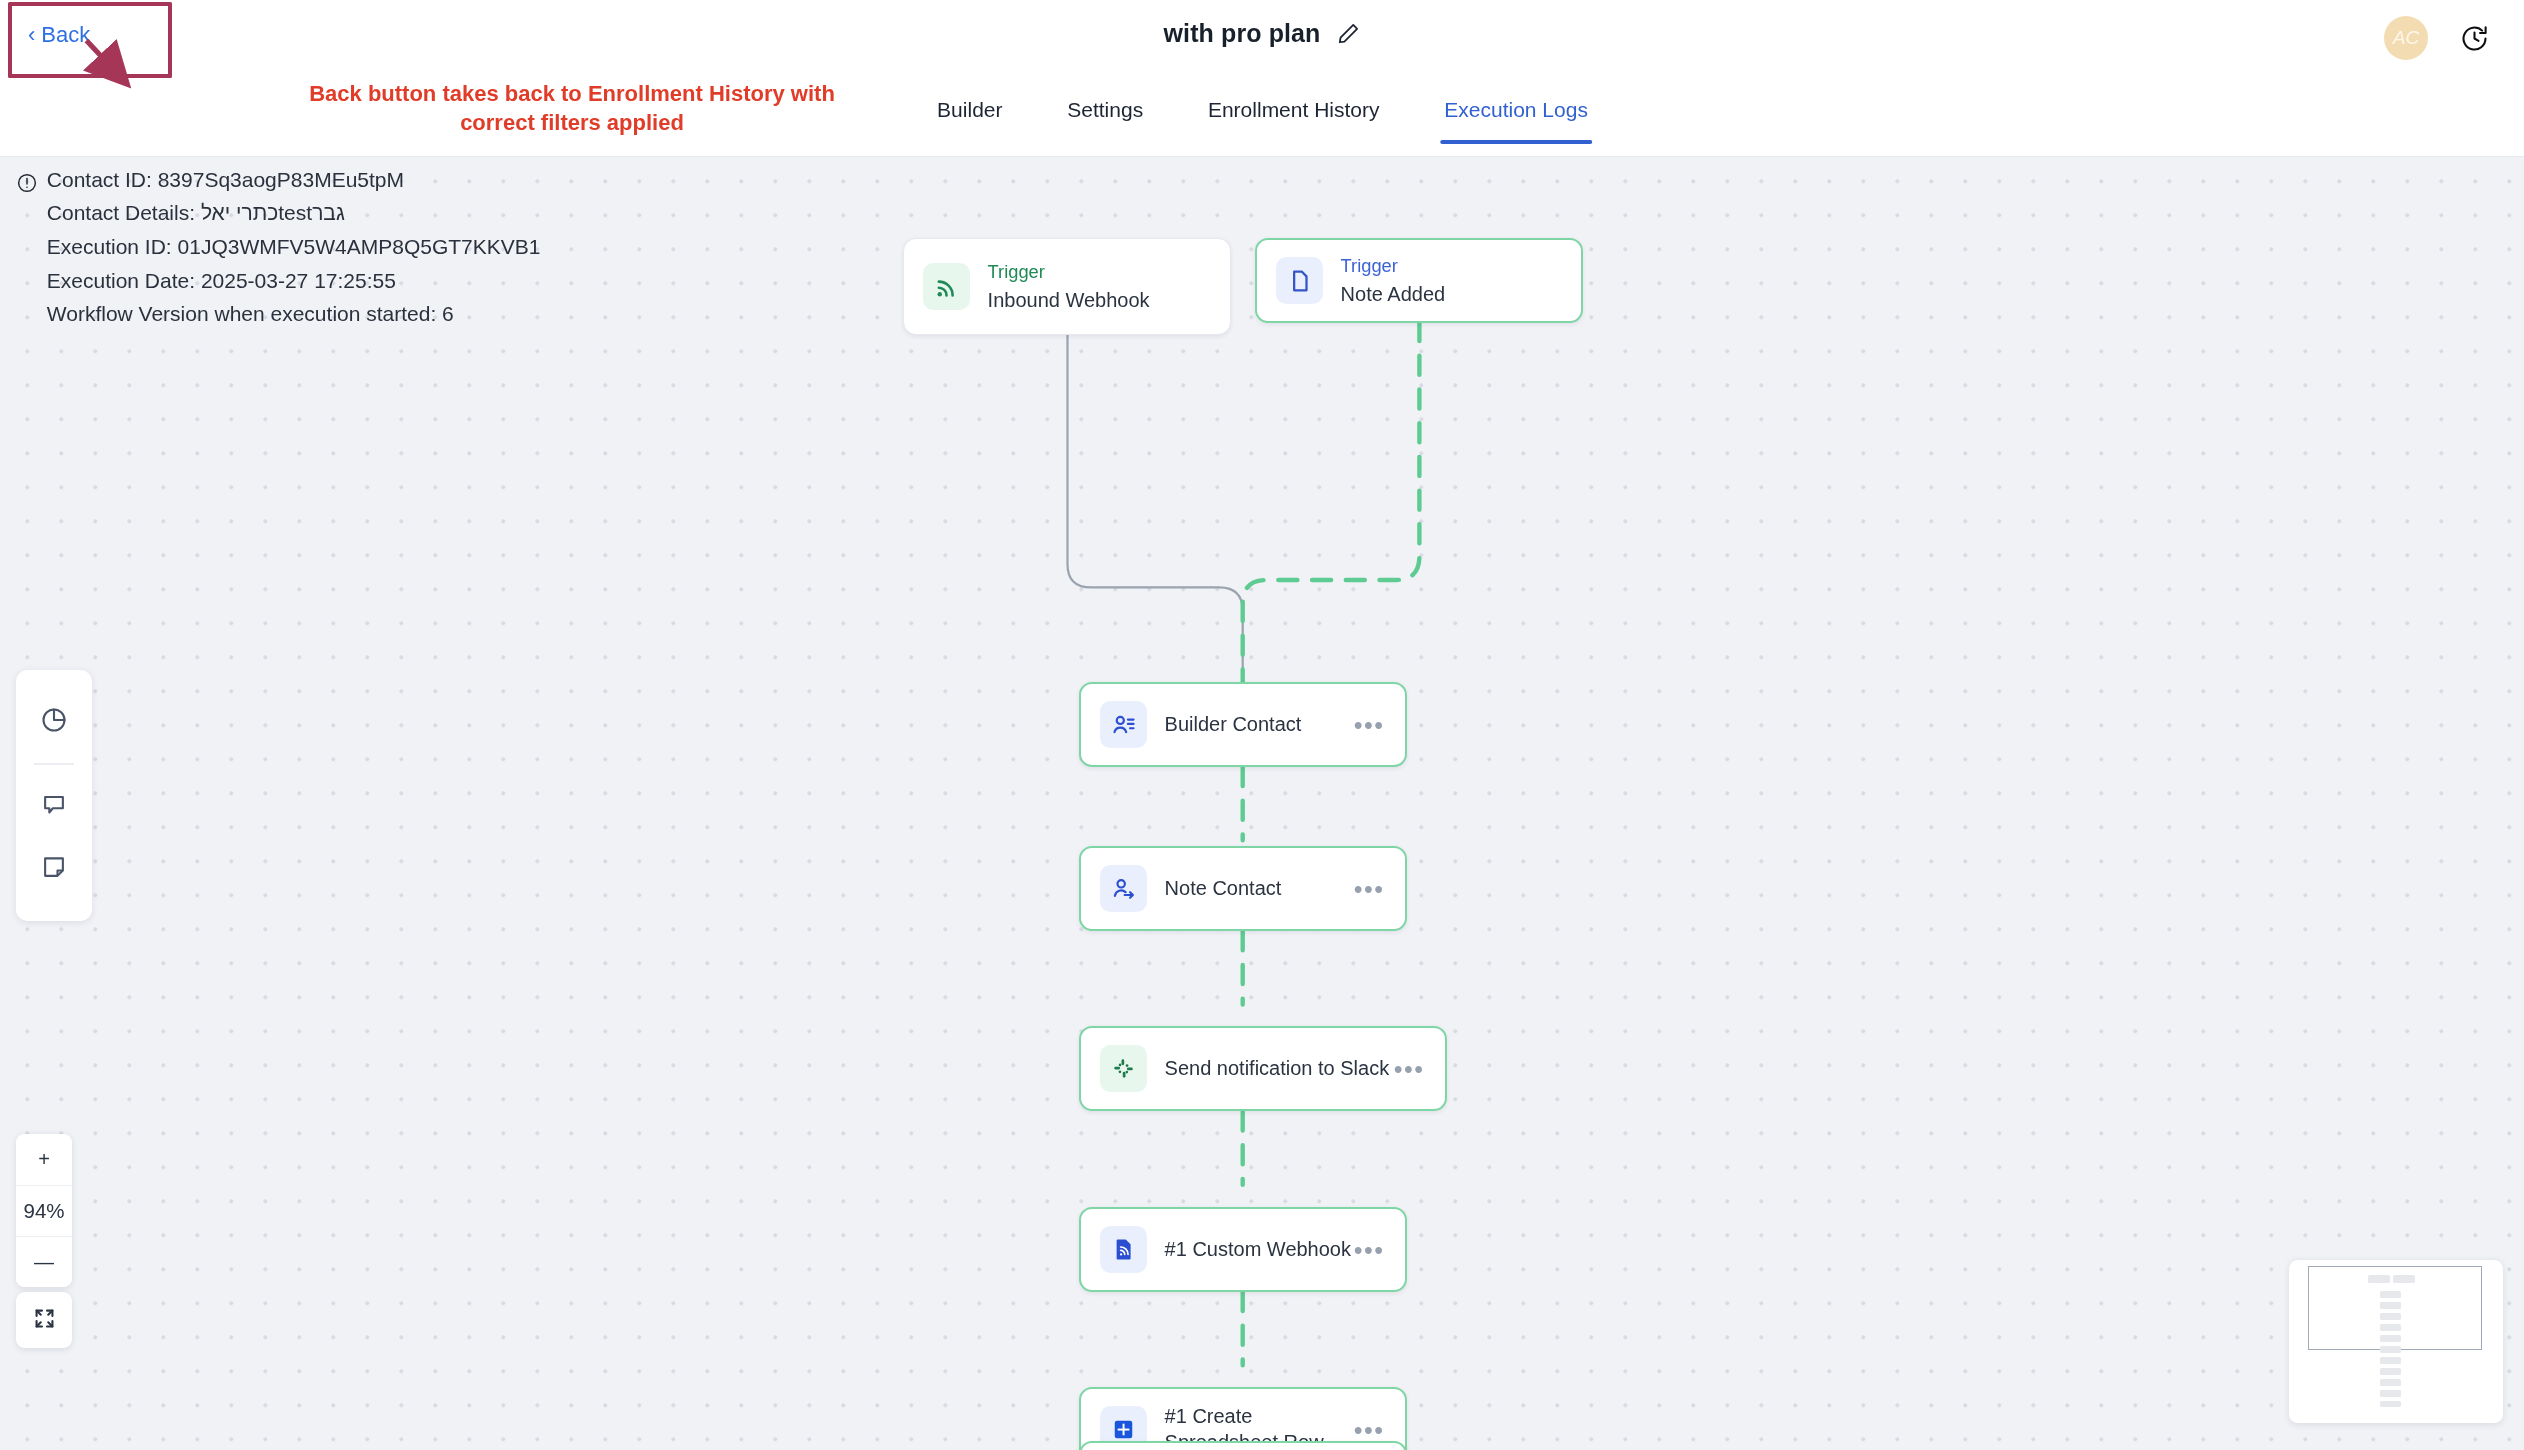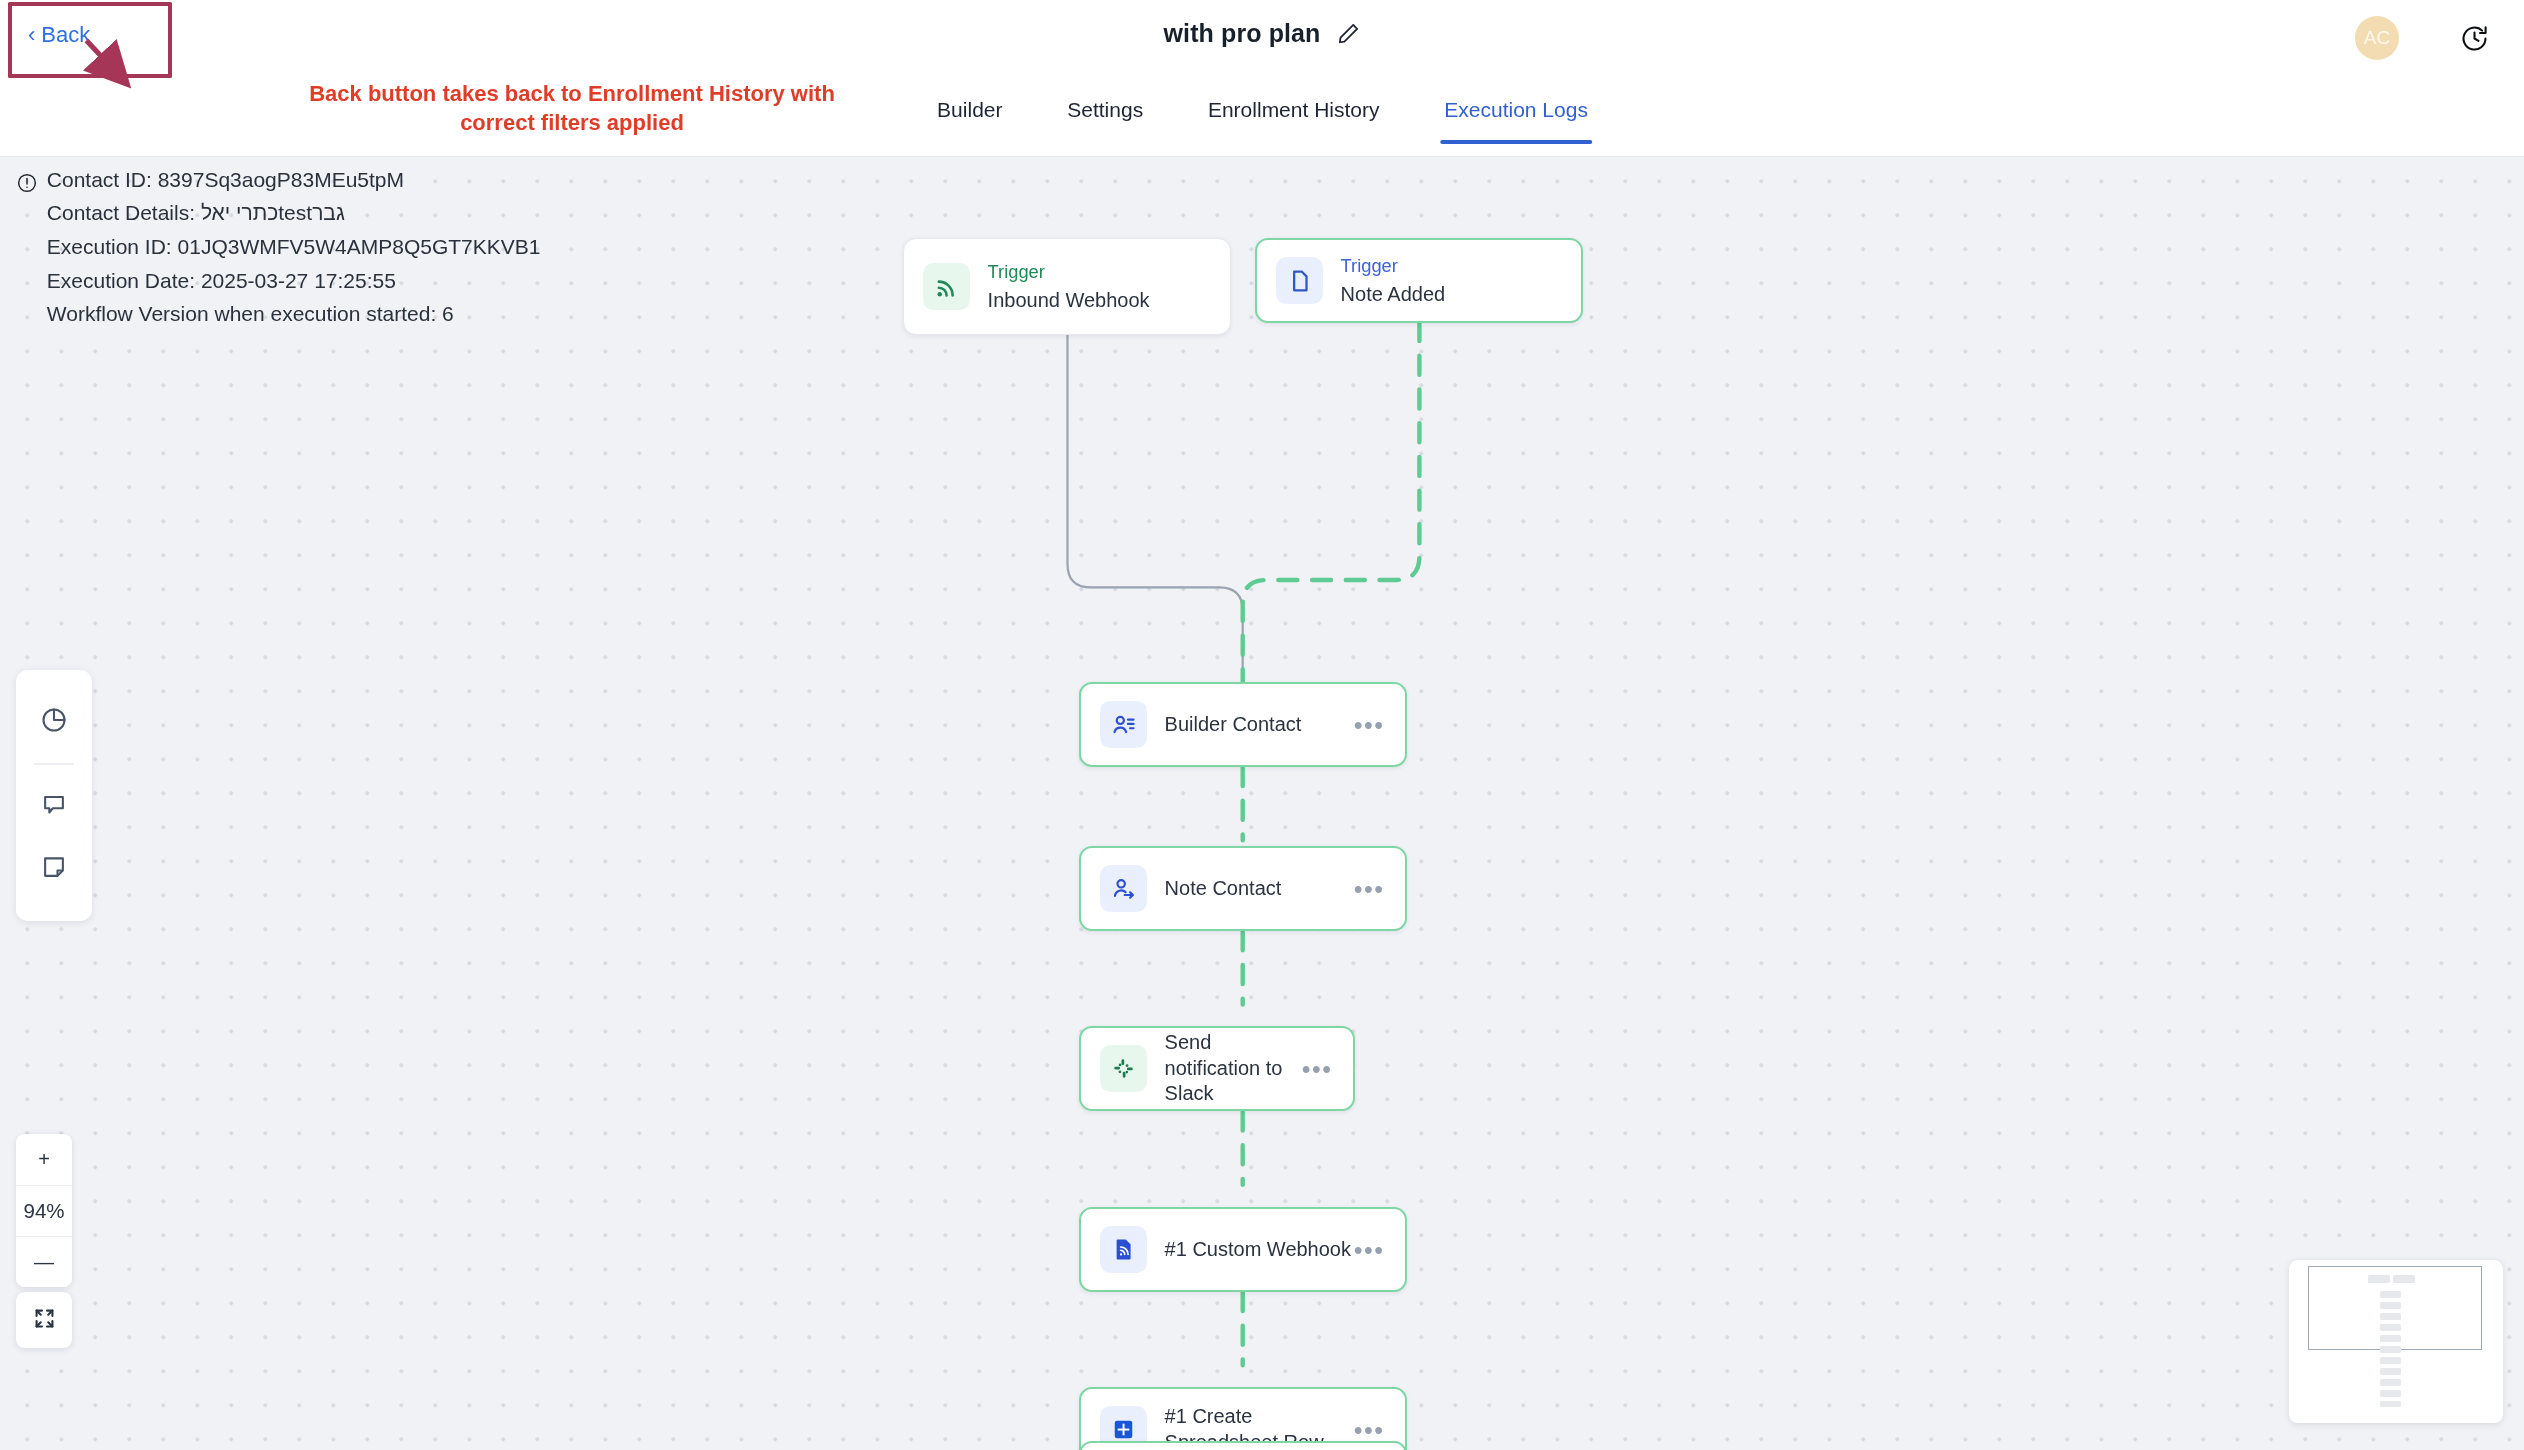--- a/index.html
+++ b/index.html
@@ -24,21 +24,21 @@
     background: none; border: none;
     font-family: "Liberation Sans", sans-serif;
   }
   .back-chev { font-size: 22px; line-height: 1; color: #2f6fe4; }
   .title-wrap {
     position: absolute; left: 50%; top: 19px; transform: translateX(-50%);
     display: flex; align-items: center; gap: 16px;
   }
   .wf-title { font-size: 25px; font-weight: bold; color: #18202c; letter-spacing: 0.1px;}
   .pencil-icon { width: 25px; height: 25px; cursor: pointer; }
-  .topright { position: absolute; right: 35px; top: 16px; display: flex; align-items: center; gap: 60px; }
+  .topright { position: absolute; right: 35px; top: 16px; display: flex; align-items: center; gap: 31px; font-style: italic; }
   .avatar {
     width: 44px; height: 44px; border-radius: 50%;
     background: #f3dcb1; color: #fdf7ec;
     display: flex; align-items: center; justify-content: center;
     font-size: 19px; font-weight: 500; cursor: pointer;
   }
   .clock-icon { width: 31px; height: 31px; cursor: pointer; }
 
   
   .tabbar {
@@ -286,21 +286,21 @@
             <path d="M3.6 18.4a5.9 5.9 0 0 1 9.9-3.5"></path>
             <path d="M12.6 17.5h7.4M17.6 15l2.6 2.5-2.6 2.5"></path>
           </svg>
         </div>
         <div class="node-text">
           <div class="node-title">Note Contact</div>
         </div>
         <div class="dots">•••</div>
       </div>
 
-      <div class="node" style="left:1079px; top:869px; width:276px; height:85px;">
+      <div class="node" style="left:1079px; top:869px; width:368px; height:85px;">
         <div class="node-ico ico-green">
           <svg viewBox="0 0 24 24" width="25" height="25" fill="#1f7a4d">
             <rect x="3.1" y="10.3" width="5.6" height="2.6" rx="1.3"></rect>
             <rect x="10.1" y="3.2" width="2.6" height="5.6" rx="1.3"></rect>
             <rect x="15.3" y="11.1" width="5.6" height="2.6" rx="1.3"></rect>
             <rect x="11.3" y="15.2" width="2.6" height="5.6" rx="1.3"></rect>
             <rect x="7.4" y="7.3" width="2.6" height="2.6" rx="1.3"></rect>
             <rect x="14.1" y="7.9" width="2.6" height="2.6" rx="1.3"></rect>
             <rect x="7.3" y="13.9" width="2.6" height="2.6" rx="1.3"></rect>
             <rect x="13.9" y="14.1" width="2.6" height="2.6" rx="1.3"></rect>

